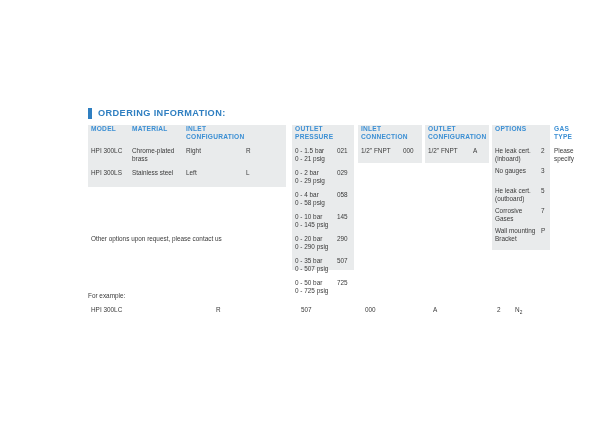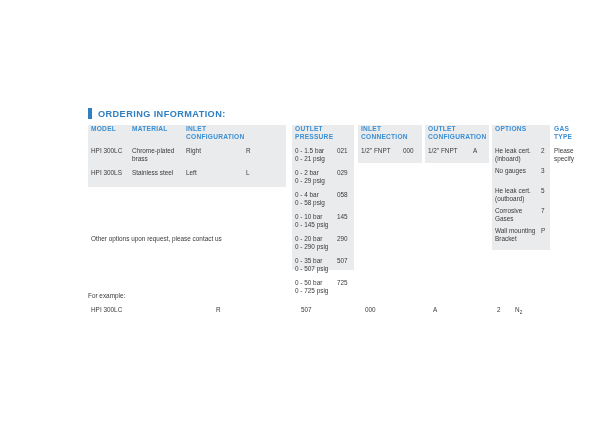--- a/index.html
+++ b/index.html
@@ -24,21 +24,21 @@
     height: 429px;
     background: #ffffff;
   }
 
   
   .title-row {
     position: absolute;
     left: 88px;
     top: 108px;
     display: flex;
-    align-items: center;
+    align-items: flex-start;
     gap: 6px;
   }
   .title-bar {
     width: 4px;
     height: 11px;
     background: #2f7fc1;
     display: block;
   }
   .title-text {
     font-size: 9.2px;

